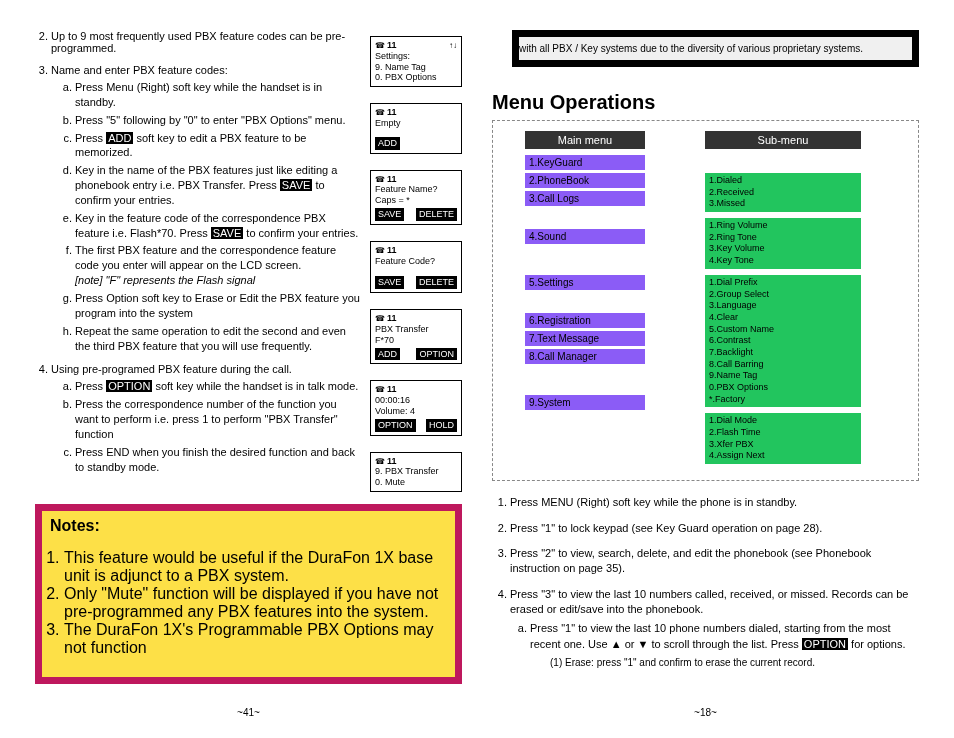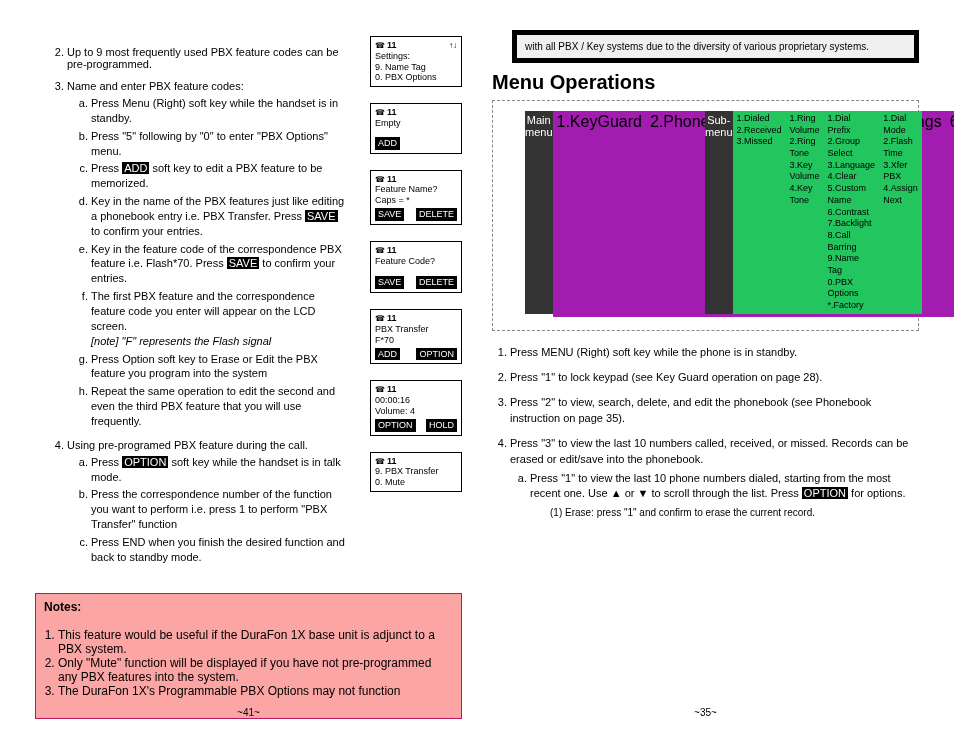--- a/index.html
+++ b/index.html
@@ -6,37 +6,37 @@
 .page{display:flex;width:954px;height:738px;box-sizing:border-box;padding:30px 20px 20px 20px}
 .col{flex:1;padding:0 15px;position:relative}
 .left-content{display:flex}
 .left-text{flex:1;padding-right:8px}
 .lcd-stack{width:92px;display:flex;flex-direction:column;gap:10px}
 .lcd{border:1px solid #000;padding:3px 4px;font-size:9px;line-height:1.2;margin-top:6px}
 .lcd .hdr{display:flex;align-items:center;gap:2px}
 .lcd .arrows{margin-left:auto;font-size:8px}
 .btn{background:#000;color:#fff;padding:1px 3px;font-size:9px;display:inline-block}
 .btn-row{display:flex;justify-content:space-between;margin-top:2px}
-ol.main{padding-left:16px;margin:16px}
+ol.main{padding-left:16px;margin:0}
 ol.main>li{margin-bottom:10px}
 ol.alpha{list-style:lower-alpha;padding-left:24px;margin:4px 0}
 ol.alpha>li{margin-bottom:3px;line-height:1.35}
 .inline-btn{background:#000;color:#fff;padding:0 2px}
 .note-italic{font-style:italic;margin-left:0}
-.notes-box{border:1px solid #be185d;background:#fca5a5;padding:6px 8px;margin-top:12px;font-size:12px}
+.notes-box{border:7px solid #be185d;background:#fde047;padding:6px 8px;margin-top:12px;font-size:16px}
 .notes-box ol{padding-left:14px;margin:14px 0}
 .pgnum{text-align:center;font-size:10px;position:absolute;bottom:0;left:0;right:0}
-.top-note{border:5px solid #000000;background:#f0f0f0;padding:6px 8px;font-size:10px;margin-left:20px;margin-bottom:8px}
+.top-note{border:7px solid #000000;background:#f0f0f0;padding:6px 0;font-size:10px;margin-left:20px;margin-bottom:24px}
 h3{font-size:20px;font-weight:bold;margin:6px 0}
 .menu-diagram{display:flex;gap:0;margin-bottom:14px;position:relative;border:1px dashed #888;padding:10px 12px 10px 32px}
-.main-menu-col,.sub-menu-col{display:flex;flex-direction:row}
+.main-menu-col,.sub-menu-col{display:flex;flex-direction:column}
 .main-menu-col{width:120px}
 .sub-menu-col{width:156px;margin-left:60px}
 .menu-header{background:#333;color:#fff;text-align:center;padding:3px 0;font-size:11px;margin-bottom:6px}
-.menu-item{background:#a21caf;padding:2px 4px;font-size:16px;margin-bottom:3px}
+.menu-item{background:#8b5cf6;padding:2px 4px;font-size:10px;margin-bottom:3px}
 .sub-group{background:#22c55e;padding:2px 4px;font-size:9px;margin-bottom:6px;line-height:1.3}
 .spacer-sm{height:20px}
 .spacer-md{height:28px}
 ol.right-list{padding-left:18px;margin:0}
 ol.right-list>li{margin-bottom:10px;line-height:1.4}
 ol.right-alpha{list-style:lower-alpha;padding-left:20px;margin:4px 0}
 .sub-num{font-size:10px;margin-left:20px;margin-top:4px}
 .phone-icon::before{content:"☎";font-size:8px}
 </style>
 </head>
@@ -205,15 +205,15 @@
    <li>Press "1" to lock keypad (see Key Guard operation on page 28).</li>
    <li>Press "2" to view, search, delete, and edit the phonebook (see Phonebook instruction on page 35).</li>
    <li><span>Press "3" to view the last 10 numbers called, received, or missed. Records can be erased or edit/save into the phonebook.</span>
     <ol class="right-alpha">
      <li><span>Press "1" to view the last 10 phone numbers dialed, starting from the most recent one.  Use </span><span>▲</span><span> or </span><span>▼</span><span> to scroll through the list. Press </span><span class="inline-btn">OPTION</span><span> for options.</span>
       <div class="sub-num">(1)  Erase: press "1" and confirm to erase the current record.</div>
      </li>
     </ol>
    </li>
   </ol>
-  <div class="pgnum">~35~</div>
+  <div class="pgnum">~18~</div>
  </div>
 </div>
 
 </body></html>

